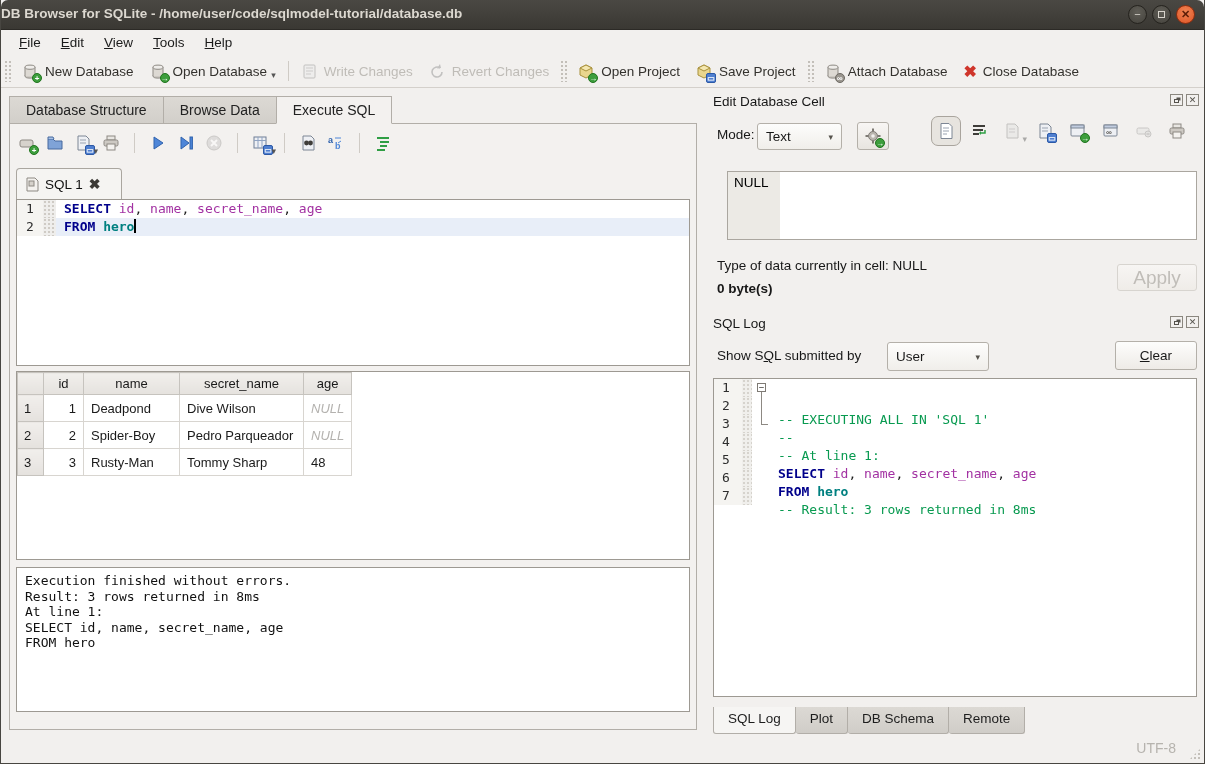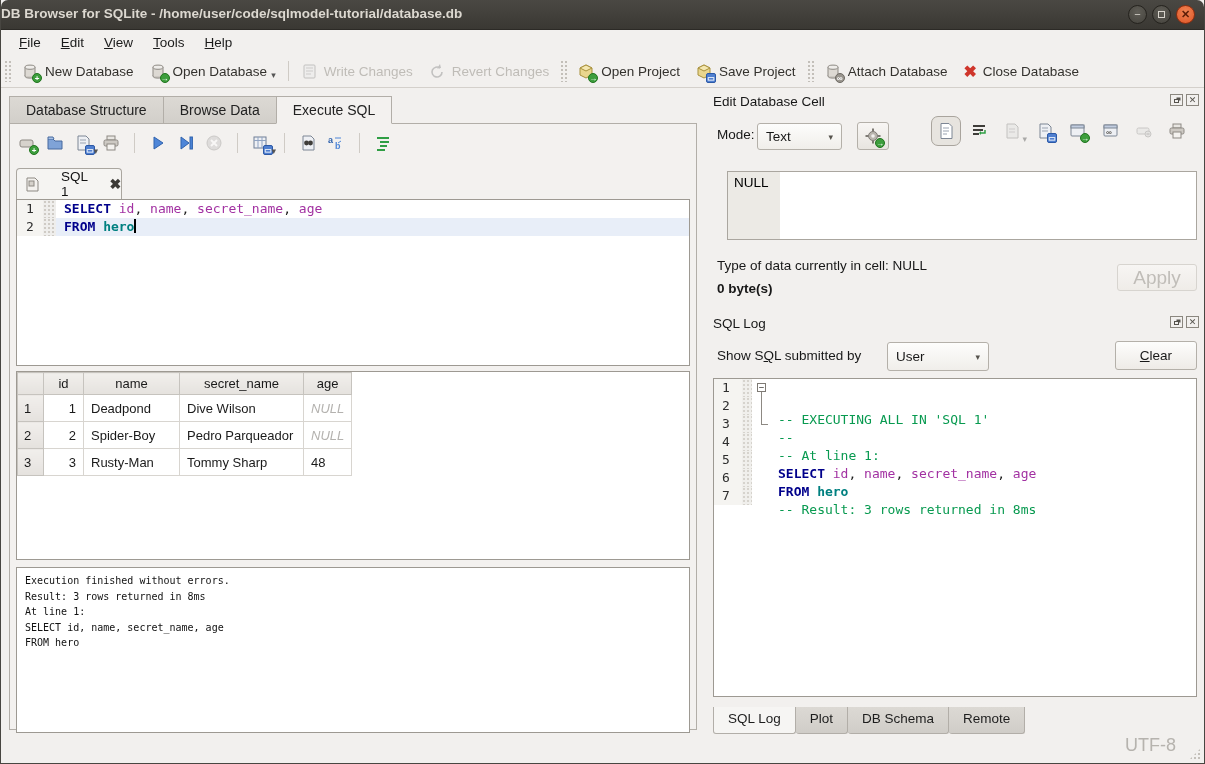--- a/index.html
+++ b/index.html
@@ -61,21 +61,21 @@
   .content-frame { position:absolute; left:8px; top:35px; width:688px; height:607px;
     border:1px solid #b2aea8; background:#f3f1ef; }
 
   
   .sql-toolbar { position:absolute; left:8px; top:6px; height:26px; display:flex; align-items:center; gap:10px; }
   .sico { position:relative; width:18px; height:18px; display:inline-block; }
 
   
   .file-tab { position:absolute; left:6px; top:44px; height:31px; width:106px;
     background:#f5f4f2; border:1px solid #aaa69f; border-bottom:none; border-radius:4px 4px 0 0;
-    display:flex; align-items:center; gap:22px; padding:0 9px; font-size:13.5px; color:#111; }
+    display:flex; align-items:center; gap:6px; padding:0 9px; font-size:13.5px; color:#111; }
   .file-tab .closex { font-weight:bold; color:#3c3a36; font-size:14px; }
 
   
   .editor { position:absolute; left:6px; top:75px; width:674px; height:167px;
     background:#fff; border:1px solid #9d9992; font-family:"DejaVu Sans Mono", monospace; font-size:13px; }
   .code-line { display:flex; height:18px; line-height:18px; white-space:pre; }
   .code-line .ln { width:26px; flex:none; padding-left:9px; color:#2e2e2e; background:#f5f4f1; }
   .code-line .hatch { width:13px; flex:none;
     background-image:radial-gradient(#cfcbc5 28%, transparent 30%); background-size:4px 4px; background-color:#efeeec; }
   .code-line .code { flex:1; padding-left:8px; }
@@ -93,23 +93,23 @@
   table.grid { border-collapse:collapse; font-size:13px; color:#1a1a1a; }
   .grid th { background:linear-gradient(#f1efec,#e5e2de); border:1px solid #c6c3be;
     font-weight:normal; padding:2px 6px; height:22px; }
   .grid td { border:1px solid #d8d5d0; padding:4px 7px; height:27px; background:#fff; }
   .grid td.rowhdr { background:linear-gradient(#f1efec,#e5e2de); border:1px solid #c6c3be; width:26px; padding:2px 6px; }
   .grid td.num { text-align:right; }
   .grid td.nullv { color:#b4b2af; font-style:italic; }
   .col-id{width:40px;} .col-name{width:96px;} .col-secret{width:124px;} .col-age{width:45px;}
 
   
-  .statusbox { position:absolute; left:6px; top:443px; width:674px; height:166px;
+  .statusbox { position:absolute; left:6px; top:443px; width:674px; height:145px;
     background:#fff; border:1px solid #9d9992; padding:5px 8px;
-    font-family:"DejaVu Sans Mono", monospace; font-size:10px; line-height:15.5px;
+    font-family:"DejaVu Sans Mono", monospace; font-size:13px; line-height:15.5px;
     color:#111; white-space:pre-line; }
 
   
   .dock-title { position:absolute; left:10px; font-size:13.5px; color:#181818; }
   .dock-btns { position:absolute; right:7px; display:flex; gap:3px; }
   .dockbtn { width:13px; height:12px; border:1px solid #8b877f; background:#f2f0ee;
     position:relative; display:flex; align-items:center; justify-content:center;
     font-size:9px; color:#55524c; line-height:1; }
   .dockbtn .mini { width:5px; height:4px; border:1px solid #55524c; box-shadow:2px -2px 0 -0.5px #55524c; margin-top:1px; }
 
@@ -157,21 +157,21 @@
   .foldcorner { position:absolute; left:9px; top:0; width:7px; height:10px;
     border-left:1px solid #8d8983; border-bottom:1px solid #8d8983; }
 
   .bottom-tabs { position:absolute; left:10px; top:619px; display:flex; }
   .btab { height:27px; padding:4px 14px 0; font-size:13.5px; color:#1d1d1d;
     background:linear-gradient(#dcd9d4,#d0cdc8); border:1px solid #b2aea8; border-left:none; border-radius:0 0 3px 3px; border-top:none; }
   .btab:first-child { border-left:1px solid #b2aea8; }
   .btab.active { background:#f6f5f3; }
 
   .statusbar { position:absolute; left:0; bottom:0; width:100%; height:30px; }
-  .encoding { position:absolute; right:28px; bottom:7px; font-size:18px; color:#b6b3ae; }
+  .encoding { position:absolute; right:28px; bottom:7px; font-size:14px; color:#b6b3ae; }
   .rgrip { position:absolute; right:3px; bottom:3px; width:12px; height:12px;
     background-image:radial-gradient(#c3bfb9 30%, transparent 32%); background-size:4px 4px;
     clip-path:polygon(100% 0, 100% 100%, 0 100%); }
 
   
   svg { display:block; }
 </style>
 </head>
 <body>
 

